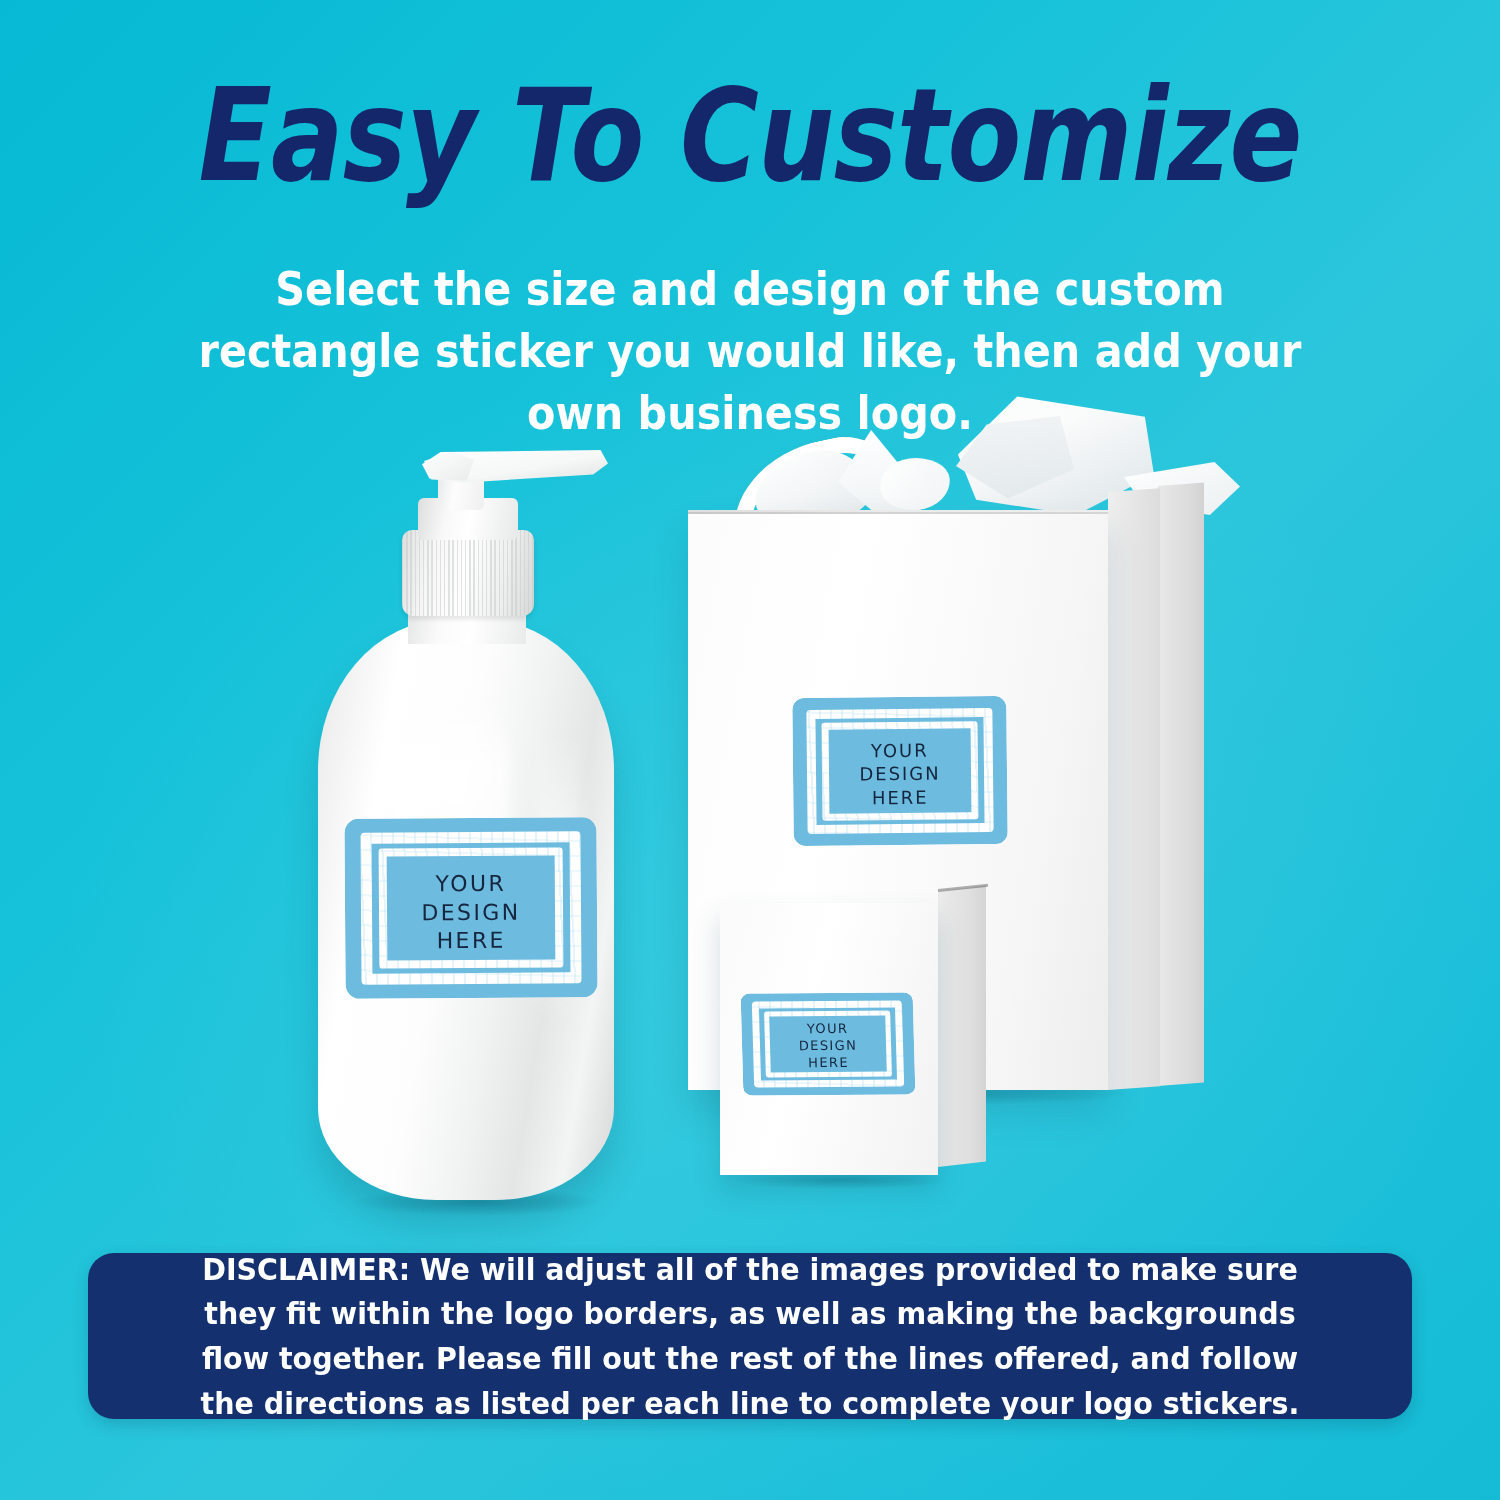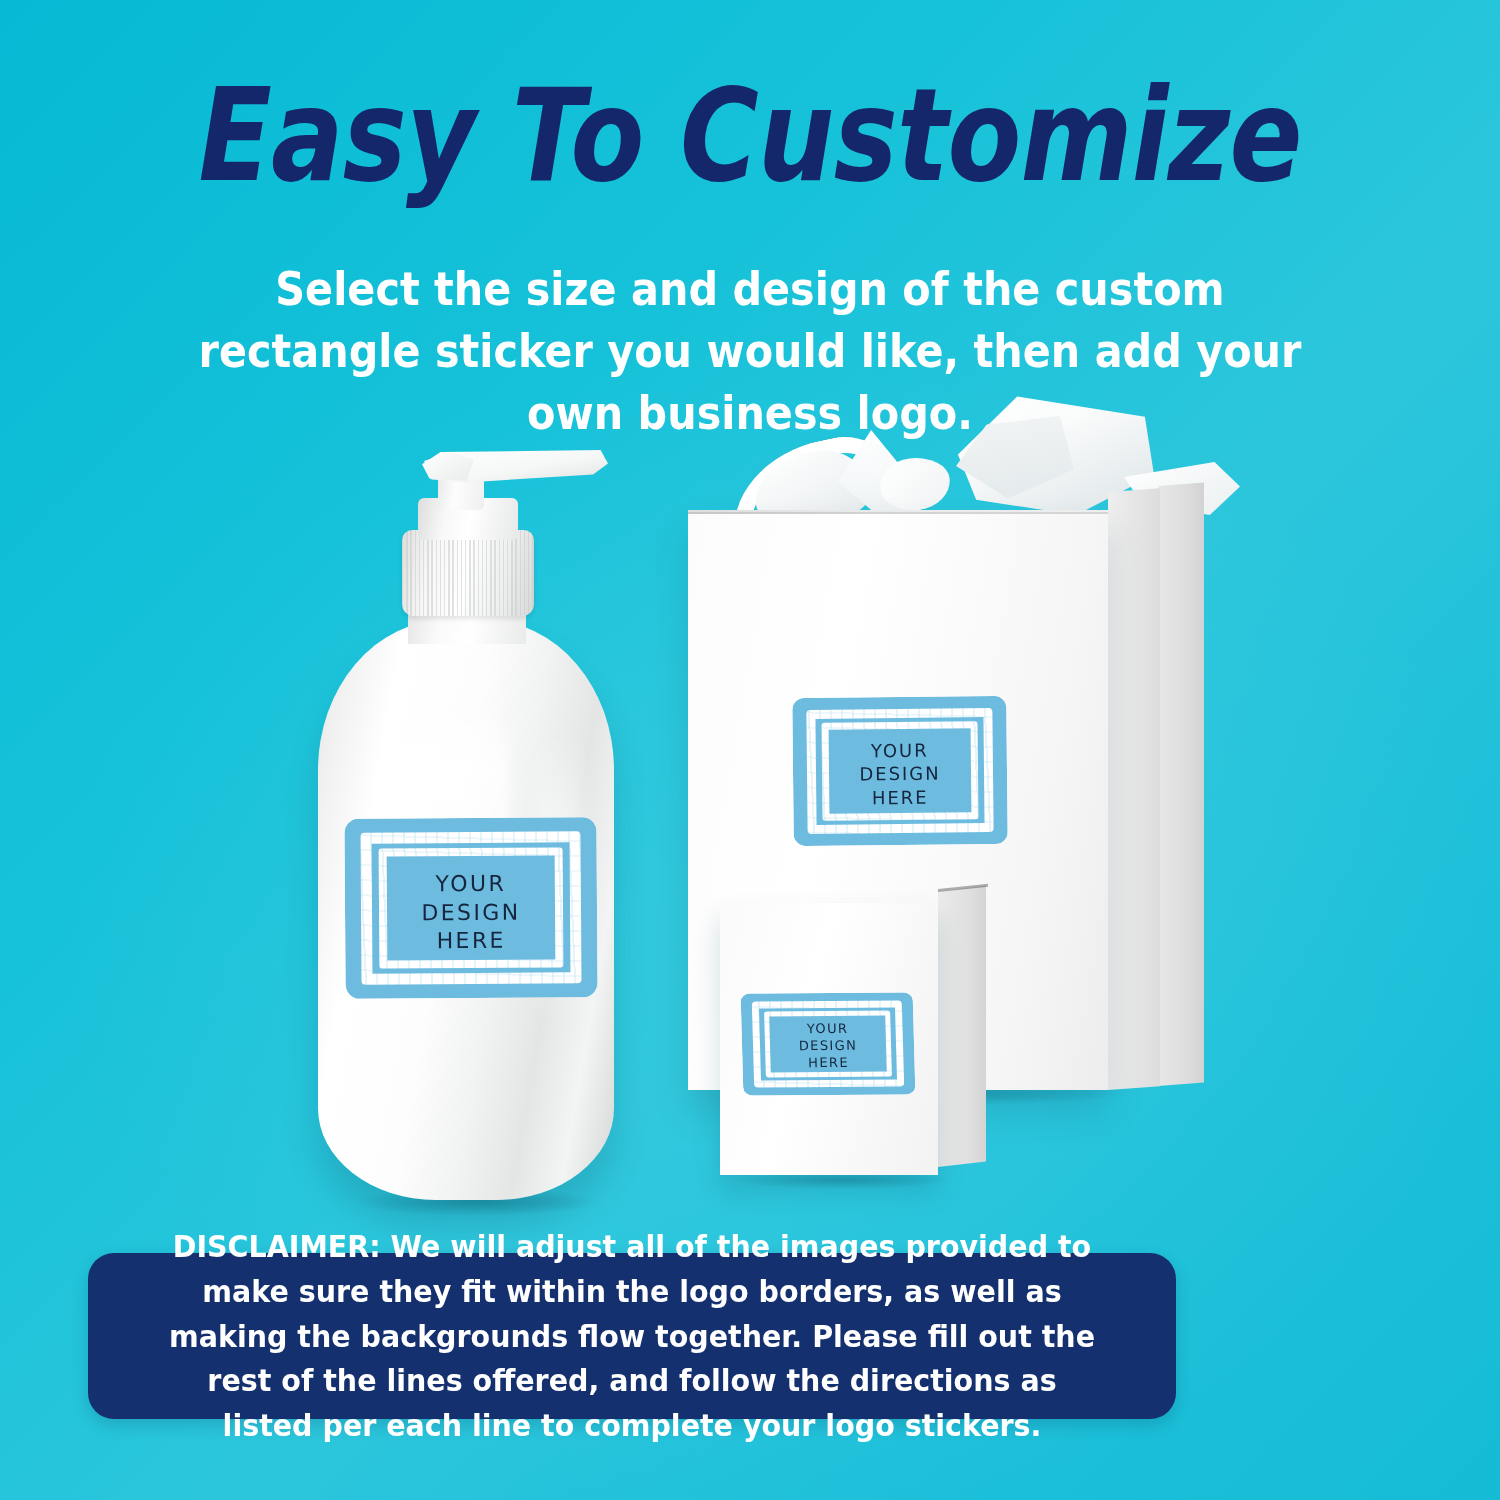--- a/index.html
+++ b/index.html
@@ -226,21 +226,21 @@
   .st-brush{
     position:absolute;inset:0;pointer-events:none;
     background:
       repeating-linear-gradient(88deg, rgba(109,188,224,0.0) 0px, rgba(109,188,224,0.0) 9px, rgba(109,188,224,0.30) 9px, rgba(109,188,224,0.30) 11px),
       repeating-linear-gradient(2deg, rgba(109,188,224,0.0) 0px, rgba(109,188,224,0.0) 13px, rgba(109,188,224,0.22) 13px, rgba(109,188,224,0.22) 15px);
     mix-blend-mode:normal;opacity:0.55;
   }
 
   
   .disclaimer{
-    position:absolute;left:88px;top:1253px;width:1088px;height:166px;
+    position:absolute;left:88px;top:1253px;width:1324px;height:166px;
     background:#14306E;border-radius:26px;
     display:flex;align-items:center;justify-content:flex-end;
     box-shadow:0 6px 16px rgba(0,40,70,0.18);
   }
   .disclaimer-text{
     font-family:"DejaVu Sans", sans-serif;
     font-size:31px;line-height:1.44;color:#FFFFFF;text-align:center;
     font-weight:bold;padding:0 34px;
     transform:scaleX(0.92);transform-origin:50% 50%;
   }

